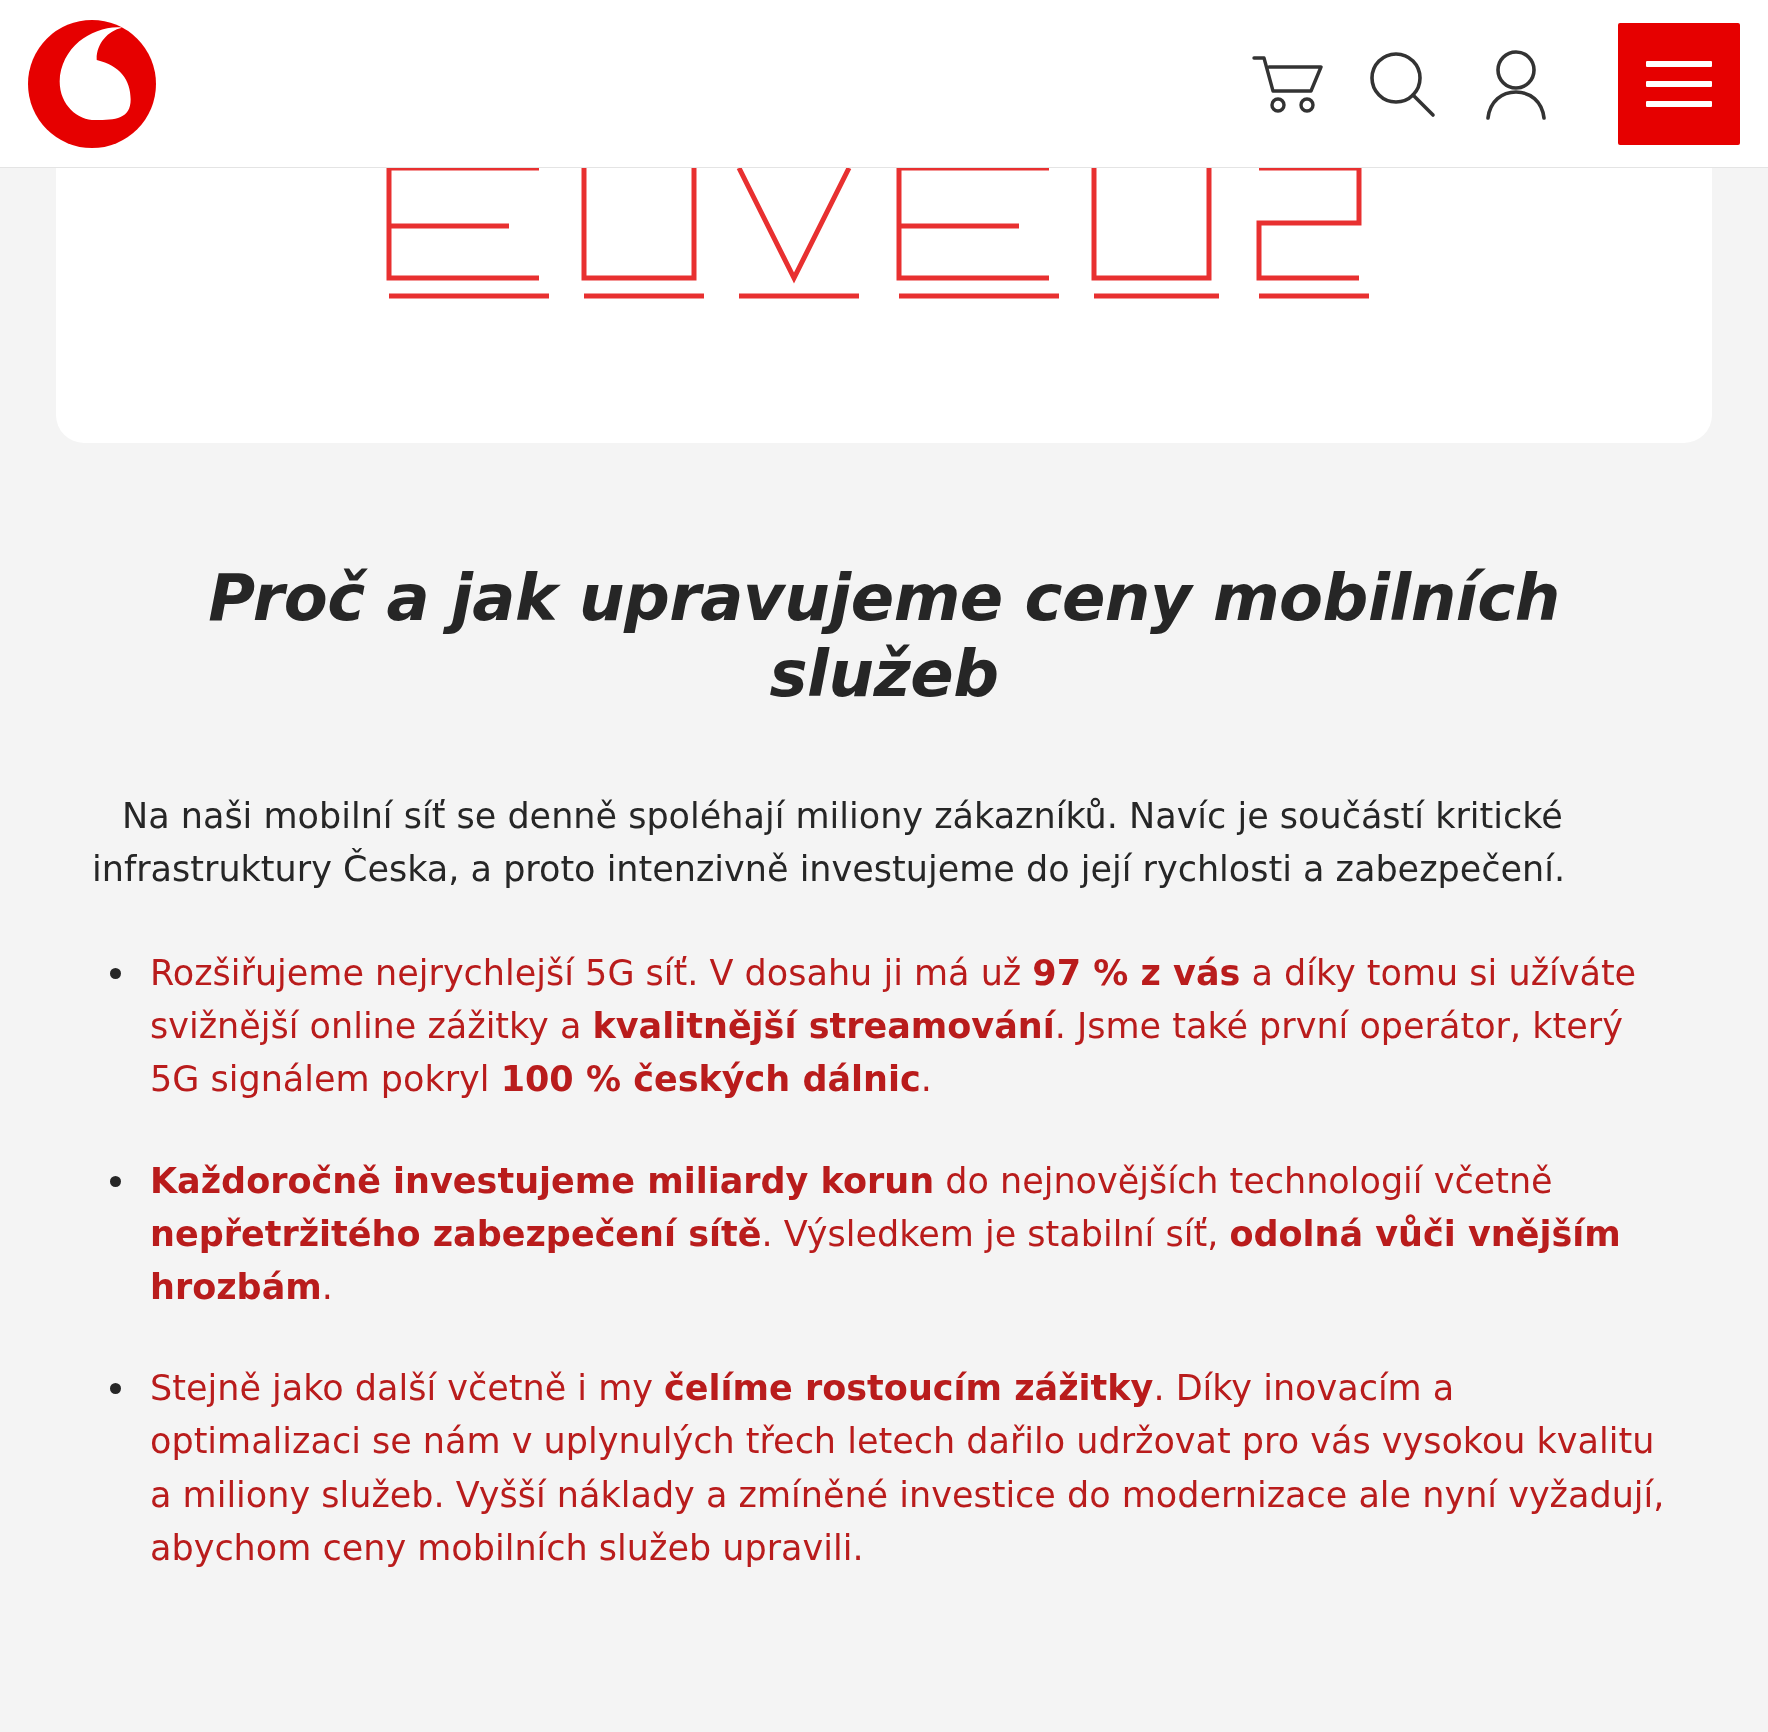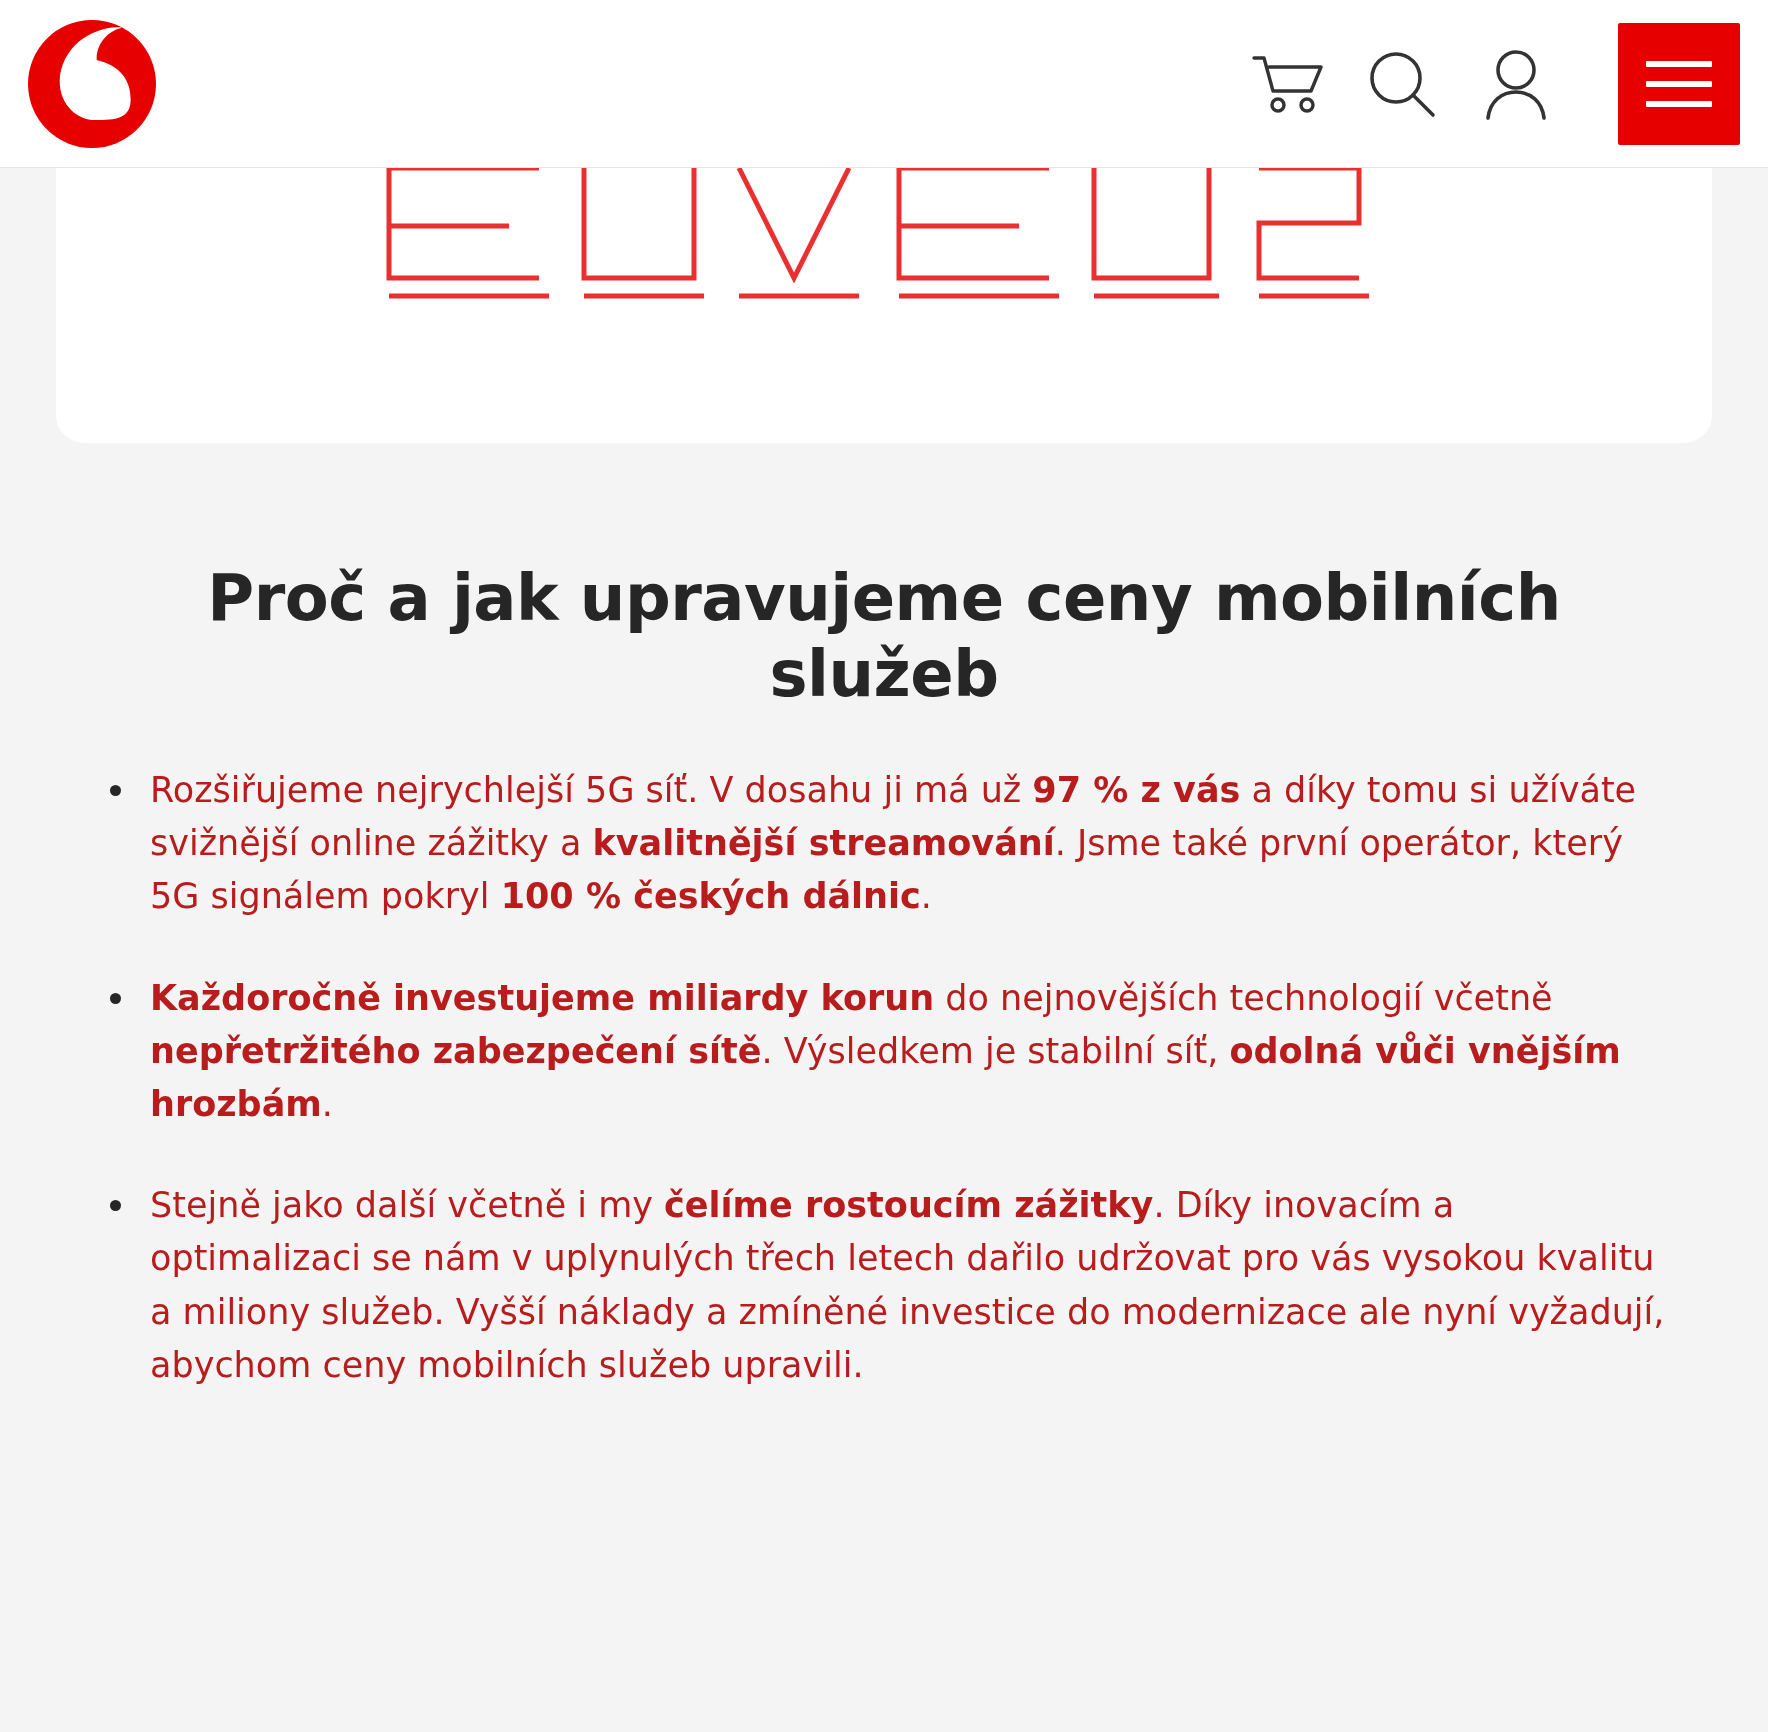--- a/index.html
+++ b/index.html
@@ -98,20 +98,21 @@
   }
   .page-title {
     font-family: "DejaVu Sans", sans-serif;
     font-size: 64px;
     line-height: 1.18;
     font-weight: bold;
     color: #262626;
     text-align: center;
     margin: 118px 0 0 0;
     letter-spacing: -0.5px;
+    font-style: italic;
   }
   .intro {
     font-family: "DejaVu Sans", sans-serif;
     font-size: 35px;
     line-height: 1.5;
     color: #262626;
     margin: 78px 0 0 0;
     text-indent: 30px;
   }
   ul.bullets {
@@ -202,19 +203,20 @@
       <path d="M880 120 h100 v55 h-100 v55 h100"></path>
       <path d="M880 248 h110"></path>
     </g>
   </svg>
 </div>
 
 <div class="article">
 
   <h1 class="page-title">Proč a jak upravujeme ceny mobilních služeb</h1>
 
+  <p class="intro">Na naši mobilní síť se denně spoléhají miliony zákazníků. Navíc je součástí kritické infrastruktury Česka, a proto intenzivně investujeme do její rychlosti a zabezpečení.</p>
 
   <ul class="bullets">
     <li><span>Rozšiřujeme nejrychlejší 5G síť. V dosahu ji má už </span><b>97 % z vás</b><span> a díky tomu si užíváte svižnější online zážitky a </span><b>kvalitnější streamování</b><span>. Jsme také první operátor, který 5G signálem pokryl </span><b>100 % českých dálnic</b><span>.</span></li>
     <li><b>Každoročně investujeme miliardy korun</b><span> do nejnovějších technologií včetně </span><b>nepřetržitého zabezpečení sítě</b><span>. Výsledkem je stabilní síť, </span><b>odolná vůči vnějším hrozbám</b><span>.</span></li>
     <li><span>Stejně jako další včetně i my </span><b>čelíme rostoucím zážitky</b><span>. Díky inovacím a optimalizaci se nám v uplynulých třech letech dařilo udržovat pro vás vysokou kvalitu a miliony služeb. Vyšší náklady a zmíněné investice do modernizace ale nyní vyžadují, abychom ceny mobilních služeb upravili.</span></li>
   </ul>
 </div>
 
 </body></html>

